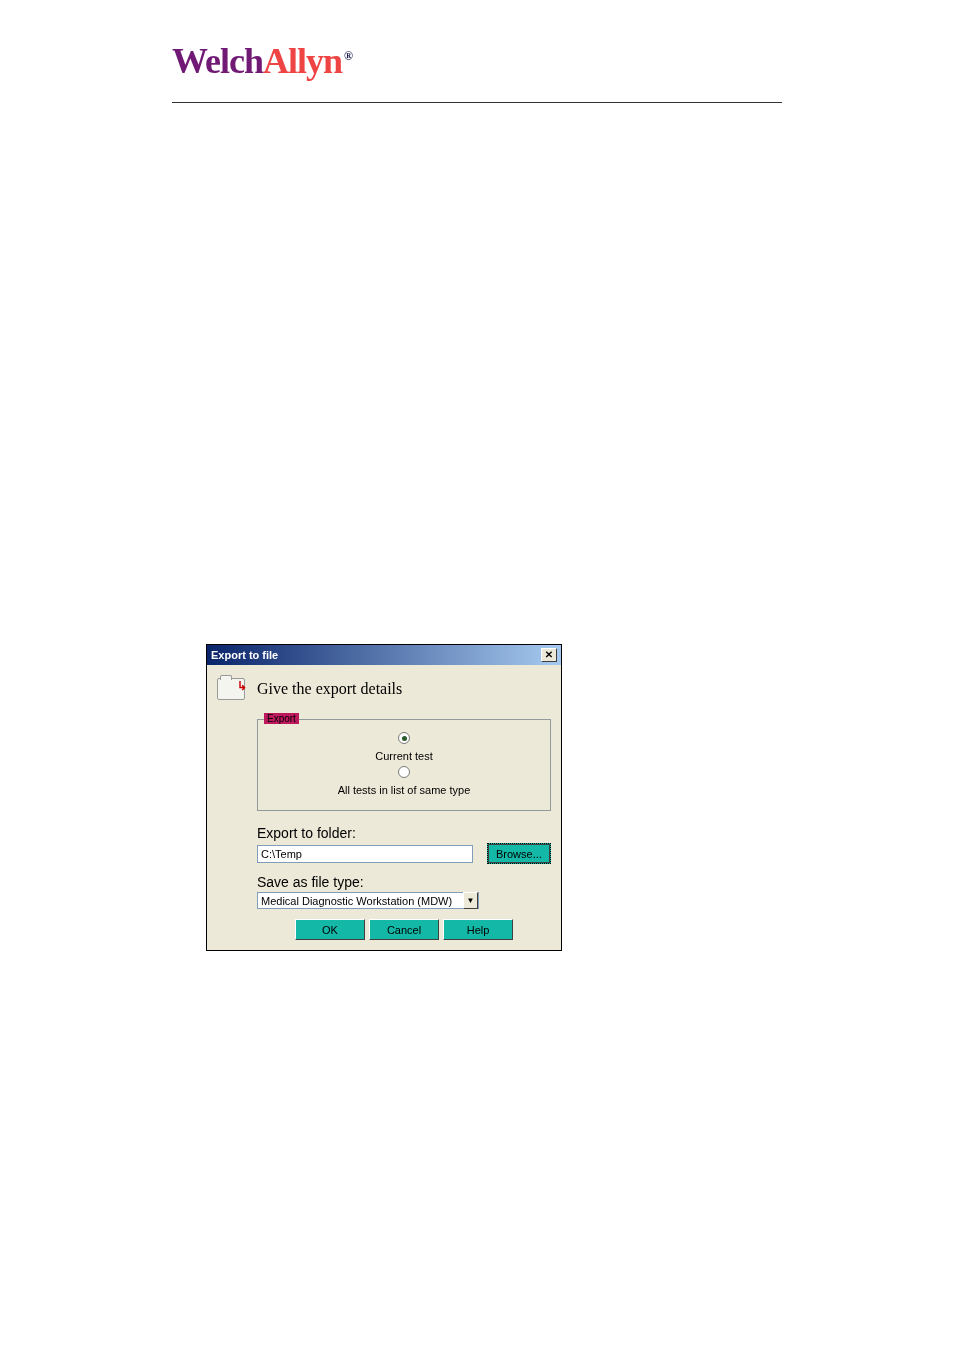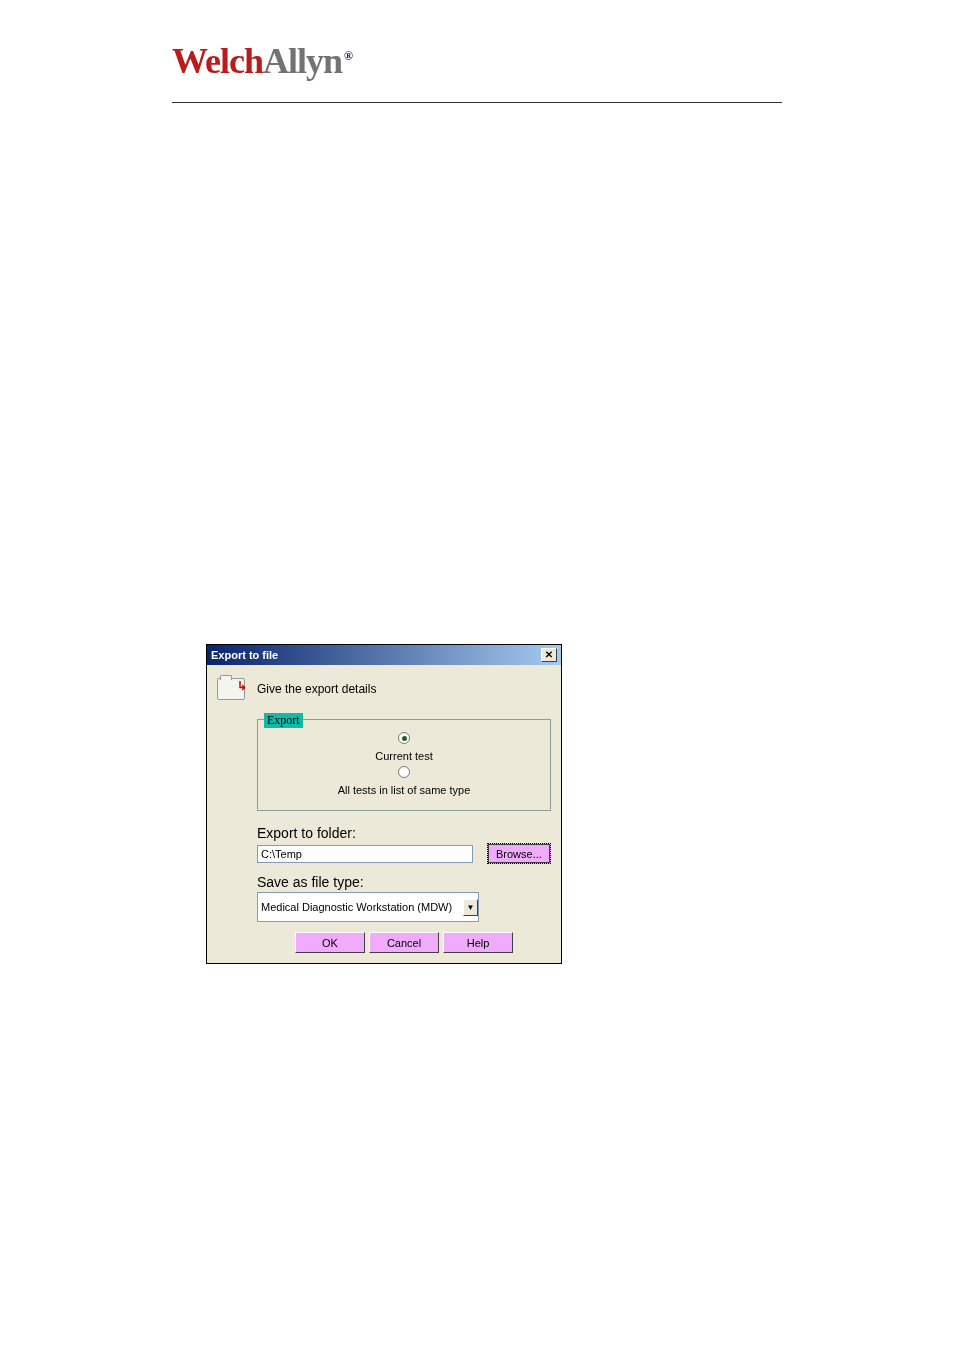--- a/index.html
+++ b/index.html
@@ -13,22 +13,22 @@
     .page-header {
       padding: 40px 0 0 172px;
     }
     .logo {
       display: inline-block;
       font-size: 36px;
       font-weight: bold;
       font-family: Georgia, serif;
       letter-spacing: -1px;
     }
-    .logo-welch { color: #b91c1c; margin-top: 36px; }
-    .logo-allyn { color: #737373; }
+    .logo-welch { color: #701a75; margin-top: 36px; }
+    .logo-allyn { color: #ef4444; }
     .logo-reg {
       font-size: 12px;
       vertical-align: super;
       color: #1a1a4d;
       margin-left: 2px;
     }
     .header-rule {
       margin: 20px 172px 0 172px;
       border: none;
       border-top: 1px solid #333;
@@ -107,36 +107,36 @@
     }
     .folder-arrow {
       position: absolute;
       right: 2px;
       top: 6px;
       color: #c00;
       font-size: 12px;
       font-weight: bold;
     }
     .subtitle {
-      font-size: 12px;
+      font-size: 16px;
+      font-family: Liberation Serif, serif;
     }
     .fieldset {
       border: 1px solid #919b9c;
       margin: 0 0 14px 40px;
       padding: 8px 10px 10px 10px;
       position: relative;
     }
     .fieldset-legend {
       position: absolute;
       top: -7px;
       left: 6px;
-      background: #14b8a6;
+      background: #be185d;
       padding: 0 3px;
-      font-size: 12px;
-      font-family: Liberation Serif, serif;
+      font-size: 10px;
     }
     .radio-row {
       display: flex;
       align-items: center;
       gap: 6px;
       margin: 4px 0;
       flex-direction: column;
     }
     .radio {
       width: 12px;
@@ -174,38 +174,38 @@
       border: 1px solid #7f9db9;
       background: #fff;
       padding: 1px 3px;
       font-family: Tahoma, sans-serif;
       font-size: 11px;
       width: 216px;
     }
     .btn {
       height: 21px;
       min-width: 70px;
-      background: #f0abfc;
+      background: #14b8a6;
       border: 1px solid #404040;
       border-top-color: #fff;
       border-left-color: #fff;
       font-family: Tahoma, sans-serif;
       font-size: 11px;
       cursor: pointer;
       padding: 0 8px;
     }
     .btn-browse {
       border: 1px dotted #000;
       outline: 1px solid #404040;
       outline-offset: -2px;
       min-width: 62px;
     }
     .dropdown {
       width: 222px;
-      height: 30px;
+      height: 17px;
       border: 1px solid #7f9db9;
       background: #fff;
       display: flex;
       align-items: center;
       justify-content: space-between;
       padding-left: 3px;
     }
     .dropdown-value {
       font-size: 11px;
     }

